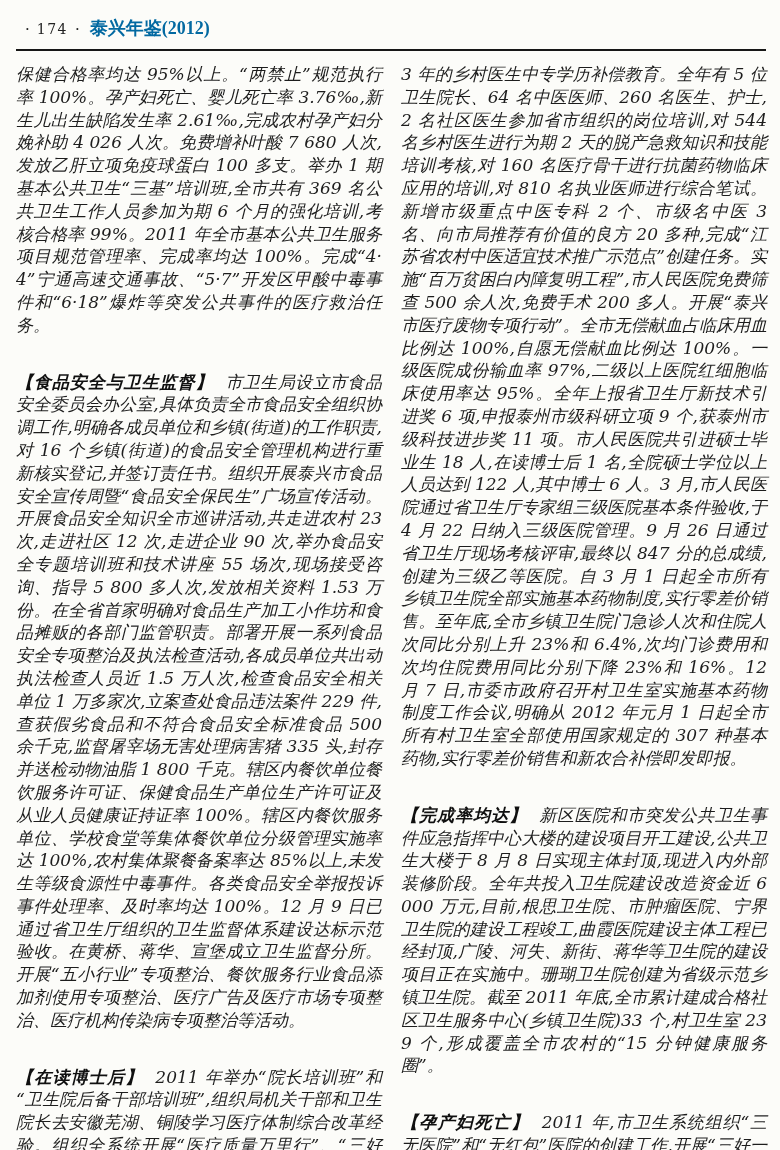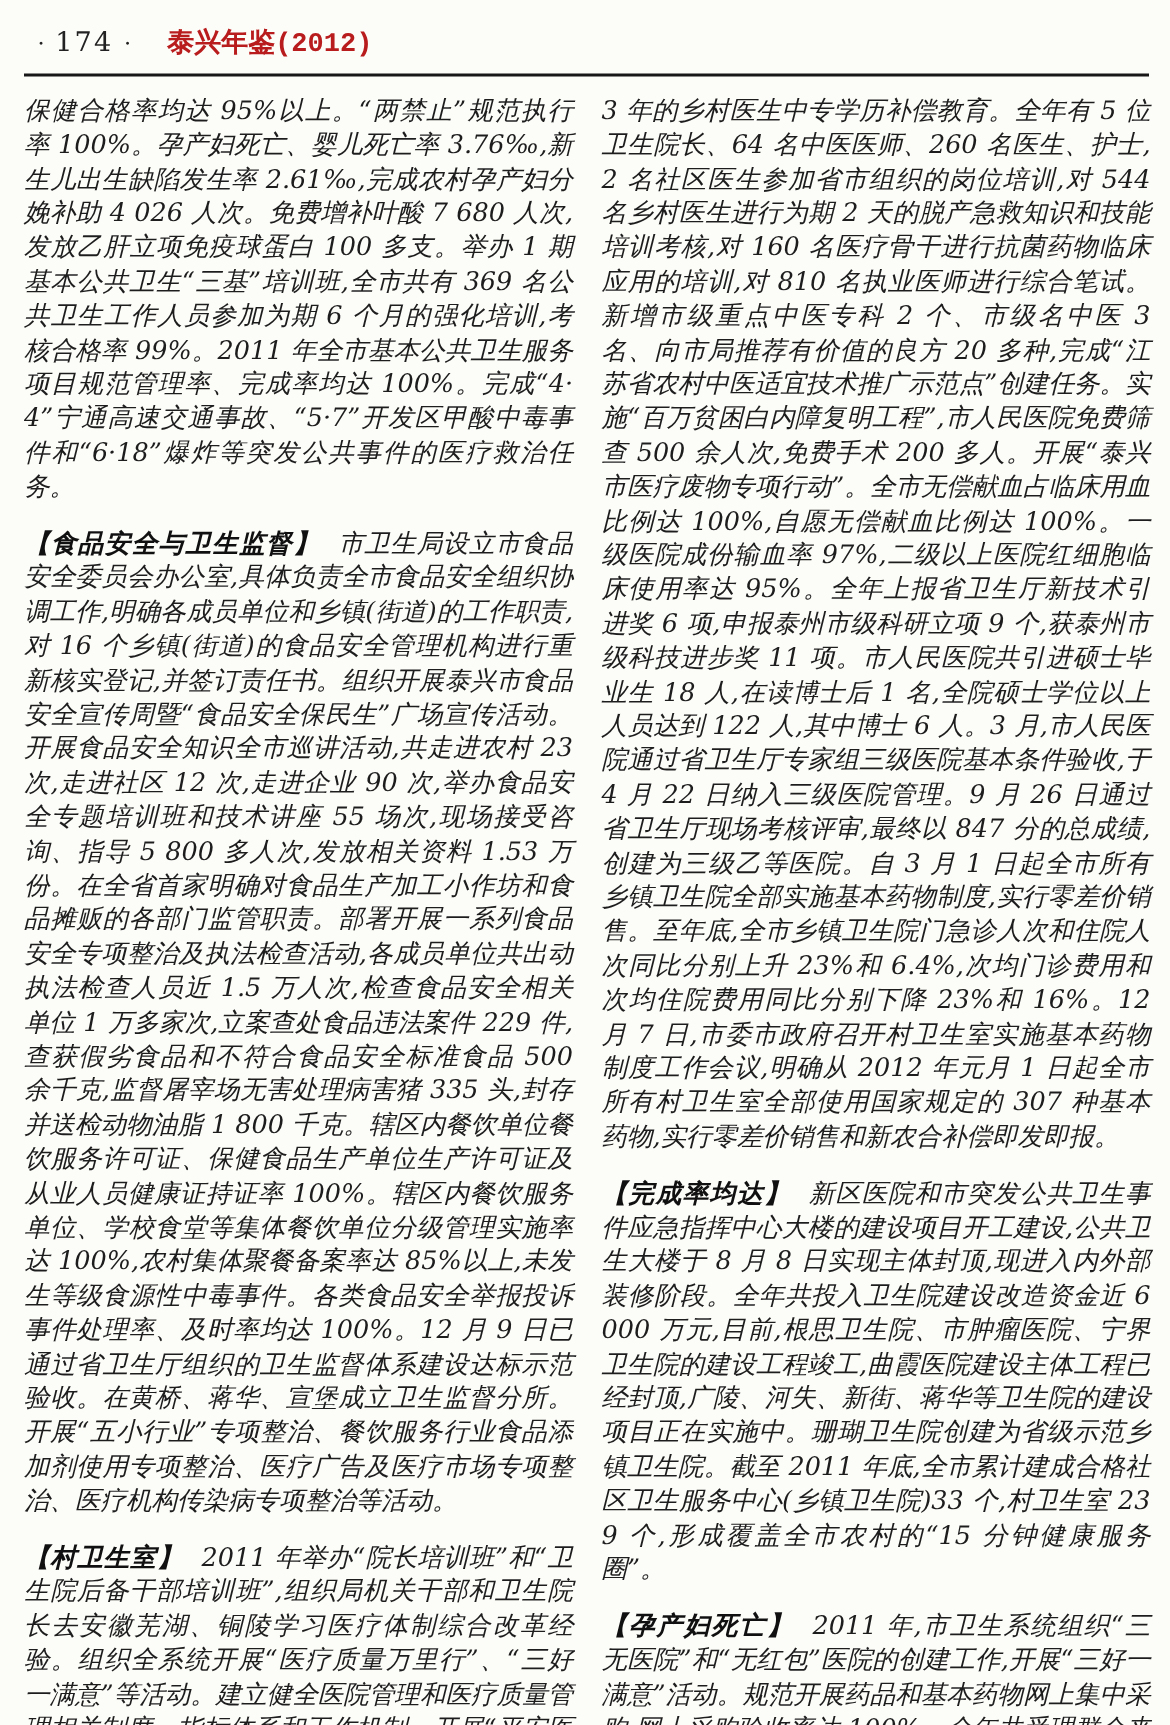--- a/index.html
+++ b/index.html
@@ -22,30 +22,30 @@
     padding-left: 2px;
     height: 26px;
   }
   .hdr-dot {
     font-size: 15px;
     color: #222;
     margin: 0 7px;
   }
   .pg-num {
     font-family: "DejaVu Serif", serif;
-    font-size: 18px;
+    font-size: 14px;
     letter-spacing: 1.5px;
     color: #222;
   }
   .book-title {
-    font-family: Liberation Mono, monospace;
+    font-family: Liberation Serif, serif;
     font-weight: 700;
     font-size: 18px;
-    margin-left: 17px;
-    color: #b91c1c;
+    margin-left: 3px;
+    color: #0369a1;
   }
   .header-rule {
     border: none;
     border-top: 2px solid #171717;
     margin: 7px 0 0 0;
   }
   .columns {
     display: flex;
     gap: 19px;
     margin-top: 12px;
@@ -54,21 +54,21 @@
     flex: 0 0 366px;
     width: 366px;
     font-size: 17px;
     line-height: 22.8px;
     text-align: justify;
     text-justify: inter-character;
     word-break: break-all;
     color: #1d1d1d;
   }
   .col p { margin: 0; font-style: italic; }
-  .col p + p { margin-top: 15px; }
+  .col p + p { margin-top: 34px; }
   .sec-title {
     font-weight: 700;
     font-family: "DejaVu Sans", sans-serif;
     color: #101010;
     margin-right: 12px;
     letter-spacing: 0.5px;
   }
 </style>
 </head>
 <body>
@@ -84,21 +84,21 @@
 
   <hr class="header-rule">
 
   <div class="columns">
 
     <div class="col">
       <p><span>保健合格率均达 95%以上。“两禁止”规范执行率 100%。孕产妇死亡、婴儿死亡率 3.76‰,新生儿出生缺陷发生率 2.61‰,完成农村孕产妇分娩补助 4 026 人次。免费增补叶酸 7 680 人次,发放乙肝立项免疫球蛋白 100 多支。举办 1 期基本公共卫生“三基”培训班,全市共有 369 名公共卫生工作人员参加为期 6 个月的强化培训,考核合格率 99%。2011 年全市基本公共卫生服务项目规范管理率、完成率均达 100%。完成“4·4”宁通高速交通事故、“5·7”开发区甲酸中毒事件和“6·18”爆炸等突发公共事件的医疗救治任务。</span></p>
 
       <p><span class="sec-title">【食品安全与卫生监督】</span><span>市卫生局设立市食品安全委员会办公室,具体负责全市食品安全组织协调工作,明确各成员单位和乡镇(街道)的工作职责,对 16 个乡镇(街道)的食品安全管理机构进行重新核实登记,并签订责任书。组织开展泰兴市食品安全宣传周暨“食品安全保民生”广场宣传活动。开展食品安全知识全市巡讲活动,共走进农村 23 次,走进社区 12 次,走进企业 90 次,举办食品安全专题培训班和技术讲座 55 场次,现场接受咨询、指导 5 800 多人次,发放相关资料 1.53 万份。在全省首家明确对食品生产加工小作坊和食品摊贩的各部门监管职责。部署开展一系列食品安全专项整治及执法检查活动,各成员单位共出动执法检查人员近 1.5 万人次,检查食品安全相关单位 1 万多家次,立案查处食品违法案件 229 件,查获假劣食品和不符合食品安全标准食品 500 余千克,监督屠宰场无害处理病害猪 335 头,封存并送检动物油脂 1 800 千克。辖区内餐饮单位餐饮服务许可证、保健食品生产单位生产许可证及从业人员健康证持证率 100%。辖区内餐饮服务单位、学校食堂等集体餐饮单位分级管理实施率达 100%,农村集体聚餐备案率达 85%以上,未发生等级食源性中毒事件。各类食品安全举报投诉事件处理率、及时率均达 100%。12 月 9 日已通过省卫生厅组织的卫生监督体系建设达标示范验收。在黄桥、蒋华、宣堡成立卫生监督分所。开展“五小行业”专项整治、餐饮服务行业食品添加剂使用专项整治、医疗广告及医疗市场专项整治、医疗机构传染病专项整治等活动。</span></p>
 
-      <p><span class="sec-title">【村卫生室】</span><span>2011 年举办“院长培训班”和“卫生院后备干部培训班”,组织局机关干部和卫生院长去安徽芜湖、铜陵学习医疗体制综合改革经验。组织全系统开展“医疗质量万里行”、“三好一满意”等活动。建立健全医院管理和医疗质量管理相关制度、指标体系和工作机制。开展“平安医院”创建工作,发挥医疗纠纷第三方调解机制的作用,协调处理多起医疗和医患纠纷。组织每季度一次的三基考试。承办泰州市继续医学教育项目 6 项,开展泰兴市级继续教育项目 7 项。完成为期</span></p>
+      <p><span class="sec-title">【在读博士后】</span><span>2011 年举办“院长培训班”和“卫生院后备干部培训班”,组织局机关干部和卫生院长去安徽芜湖、铜陵学习医疗体制综合改革经验。组织全系统开展“医疗质量万里行”、“三好一满意”等活动。建立健全医院管理和医疗质量管理相关制度、指标体系和工作机制。开展“平安医院”创建工作,发挥医疗纠纷第三方调解机制的作用,协调处理多起医疗和医患纠纷。组织每季度一次的三基考试。承办泰州市继续医学教育项目 6 项,开展泰兴市级继续教育项目 7 项。完成为期</span></p>
     </div>
 
     <div class="col">
       <p><span>3 年的乡村医生中专学历补偿教育。全年有 5 位卫生院长、64 名中医医师、260 名医生、护士,2 名社区医生参加省市组织的岗位培训,对 544 名乡村医生进行为期 2 天的脱产急救知识和技能培训考核,对 160 名医疗骨干进行抗菌药物临床应用的培训,对 810 名执业医师进行综合笔试。新增市级重点中医专科 2 个、市级名中医 3 名、向市局推荐有价值的良方 20 多种,完成“江苏省农村中医适宜技术推广示范点”创建任务。实施“百万贫困白内障复明工程”,市人民医院免费筛查 500 余人次,免费手术 200 多人。开展“泰兴市医疗废物专项行动”。全市无偿献血占临床用血比例达 100%,自愿无偿献血比例达 100%。一级医院成份输血率 97%,二级以上医院红细胞临床使用率达 95%。全年上报省卫生厅新技术引进奖 6 项,申报泰州市级科研立项 9 个,获泰州市级科技进步奖 11 项。市人民医院共引进硕士毕业生 18 人,在读博士后 1 名,全院硕士学位以上人员达到 122 人,其中博士 6 人。3 月,市人民医院通过省卫生厅专家组三级医院基本条件验收,于 4 月 22 日纳入三级医院管理。9 月 26 日通过省卫生厅现场考核评审,最终以 847 分的总成绩,创建为三级乙等医院。自 3 月 1 日起全市所有乡镇卫生院全部实施基本药物制度,实行零差价销售。至年底,全市乡镇卫生院门急诊人次和住院人次同比分别上升 23%和 6.4%,次均门诊费用和次均住院费用同比分别下降 23%和 16%。12 月 7 日,市委市政府召开村卫生室实施基本药物制度工作会议,明确从 2012 年元月 1 日起全市所有村卫生室全部使用国家规定的 307 种基本药物,实行零差价销售和新农合补偿即发即报。</span></p>
 
       <p><span class="sec-title">【完成率均达】</span><span>新区医院和市突发公共卫生事件应急指挥中心大楼的建设项目开工建设,公共卫生大楼于 8 月 8 日实现主体封顶,现进入内外部装修阶段。全年共投入卫生院建设改造资金近 6 000 万元,目前,根思卫生院、市肿瘤医院、宁界卫生院的建设工程竣工,曲霞医院建设主体工程已经封顶,广陵、河失、新街、蒋华等卫生院的建设项目正在实施中。珊瑚卫生院创建为省级示范乡镇卫生院。截至 2011 年底,全市累计建成合格社区卫生服务中心(乡镇卫生院)33 个,村卫生室 239 个,形成覆盖全市农村的“15 分钟健康服务圈”。</span></p>
 
       <p><span class="sec-title">【孕产妇死亡】</span><span>2011 年,市卫生系统组织“三无医院”和“无红包”医院的创建工作,开展“三好一满意”活动。规范开展药品和基本药物网上集中采购,网上采购验收率达 100%。全年共受理群众来信来访 35 件次,办理市长(省长)信箱和书记信箱 34 件,市长公共电话(含 12345)14 个。共查处违纪案件 17 件,18 人给予党纪政纪处分。</span></p>
 
     </div>

